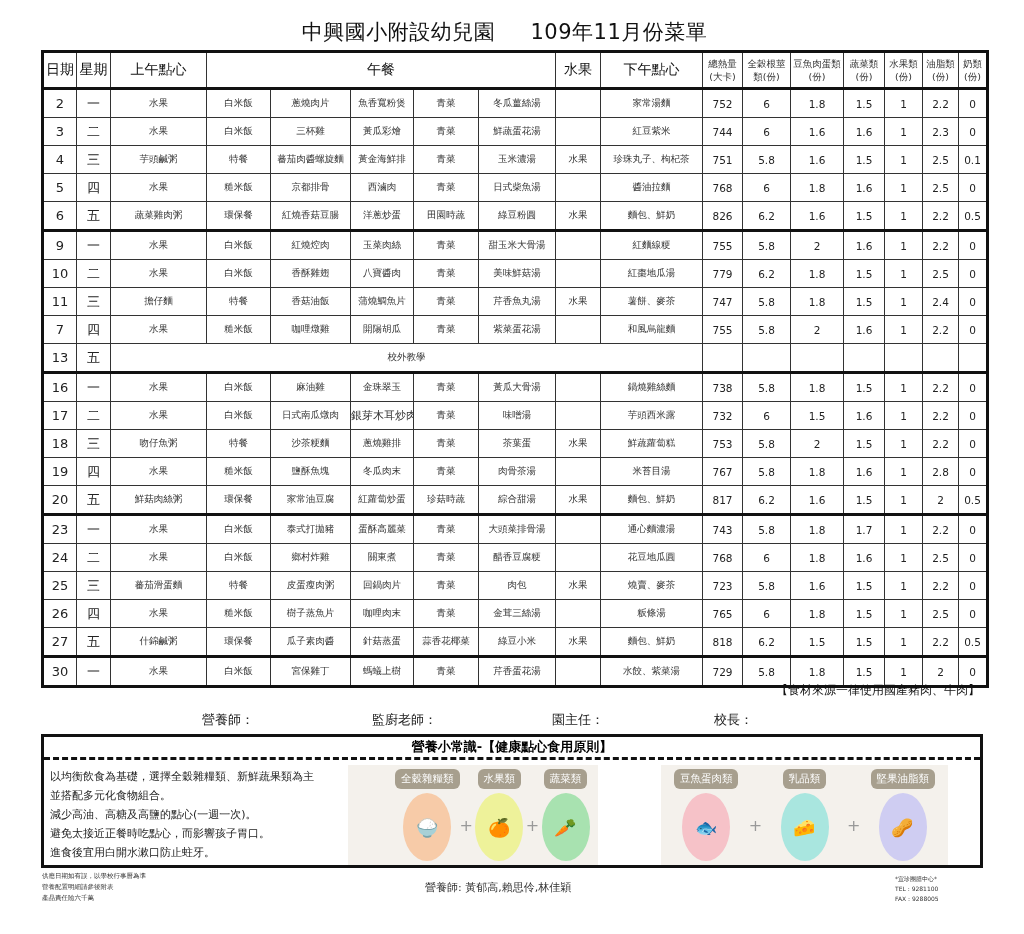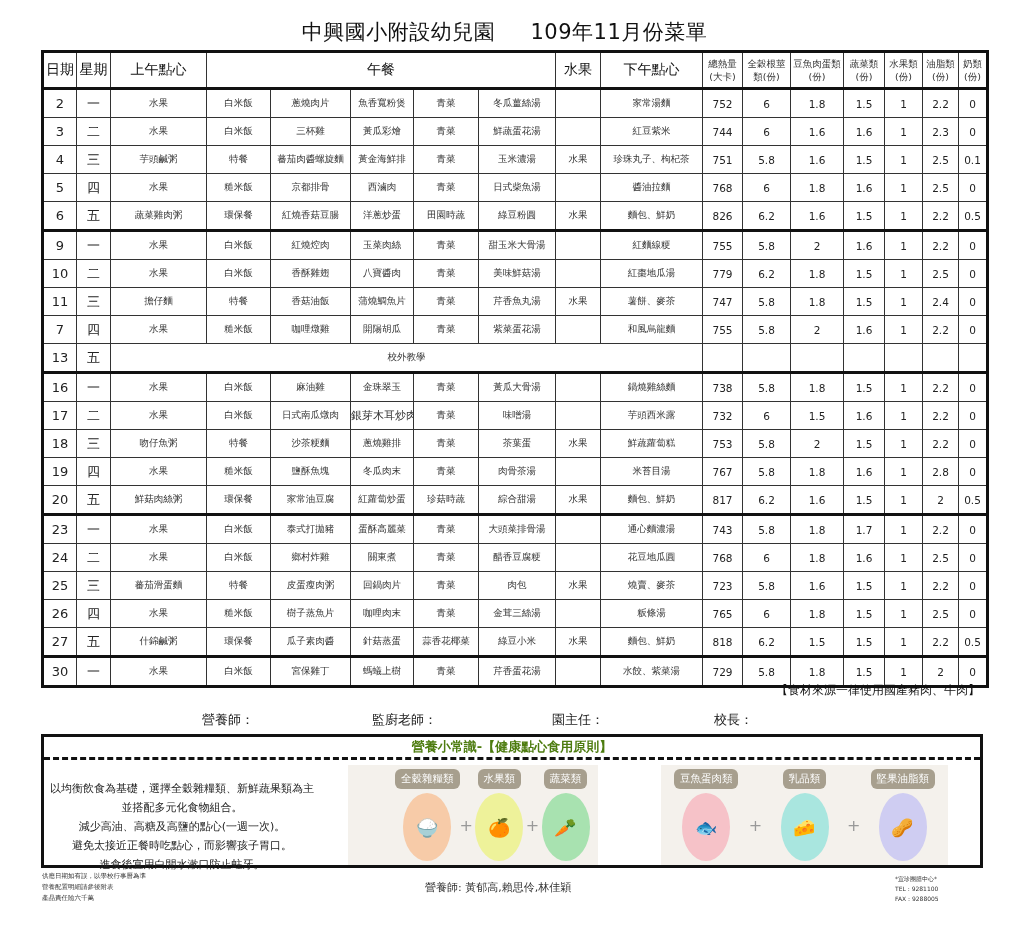--- a/index.html
+++ b/index.html
@@ -14,22 +14,22 @@
   table.menu td.date { font-size:13px; color:#222; }
   table.menu td.wd { font-size:13px; color:#222; }
   table.menu td.num { font-size:10.5px; color:#222; }
   table.menu td.lunch-small { font-size:11px; }
   table.menu tr.week-start td { border-top:3px solid #111; }
   table.menu tr.head-row th { border-bottom:3px solid #111; }
   .source-note { position:absolute; right:44px; top:682px; font-size:12px; color:#111; }
   .signatures { position:absolute; top:711px; left:0; width:1024px; height:20px; font-size:13px; color:#222; }
   .signatures span { position:absolute; }
   .tips-box { position:absolute; left:41px; top:734px; width:942px; height:134px; border:3px solid #111; box-sizing:border-box; }
-  .tips-title { height:20px; text-align:center; font-size:13px; font-weight:bold; color:#4d7c0f; line-height:20px; border-bottom:3px dashed #111; }
-  .tips-text { position:absolute; left:6px; top:42px; font-size:11px; line-height:19px; color:#222;text-align:center; }
+  .tips-title { height:20px; text-align:center; font-size:13px; font-weight:bold; color:#000000; line-height:20px; border-bottom:3px dashed #111; }
+  .tips-text { position:absolute; left:6px; top:30px; font-size:11px; line-height:19px; color:#222; }
   .tips-text div { white-space:nowrap; }
   .food-panel { position:absolute; top:28px; height:100px; background:#f4f1ec; display:flex; align-items:flex-end; justify-content:space-around; padding:0 6px; box-sizing:border-box; }
   .food-group { display:flex; flex-direction:column; align-items:center; width:72px; }
   .food-label { background:#a79f8e; color:#fff; font-size:10.5px; border-radius:6px; padding:3px 6px; margin-bottom:4px; white-space:nowrap; }
   .food-oval { width:48px; height:68px; border-radius:50%; display:flex; align-items:center; justify-content:center; font-size:18px; margin-bottom:4px; }
   .plus { color:#999; font-size:16px; margin-bottom:30px; }
   .footer-left { position:absolute; left:42px; top:871px; font-size:6.5px; line-height:11px; color:#333; }
   .footer-mid { position:absolute; left:425px; top:880px; font-size:11px; color:#333; }
   .footer-right { position:absolute; left:895px; top:874px; font-size:6px; line-height:10px; color:#333; }
 </style>

